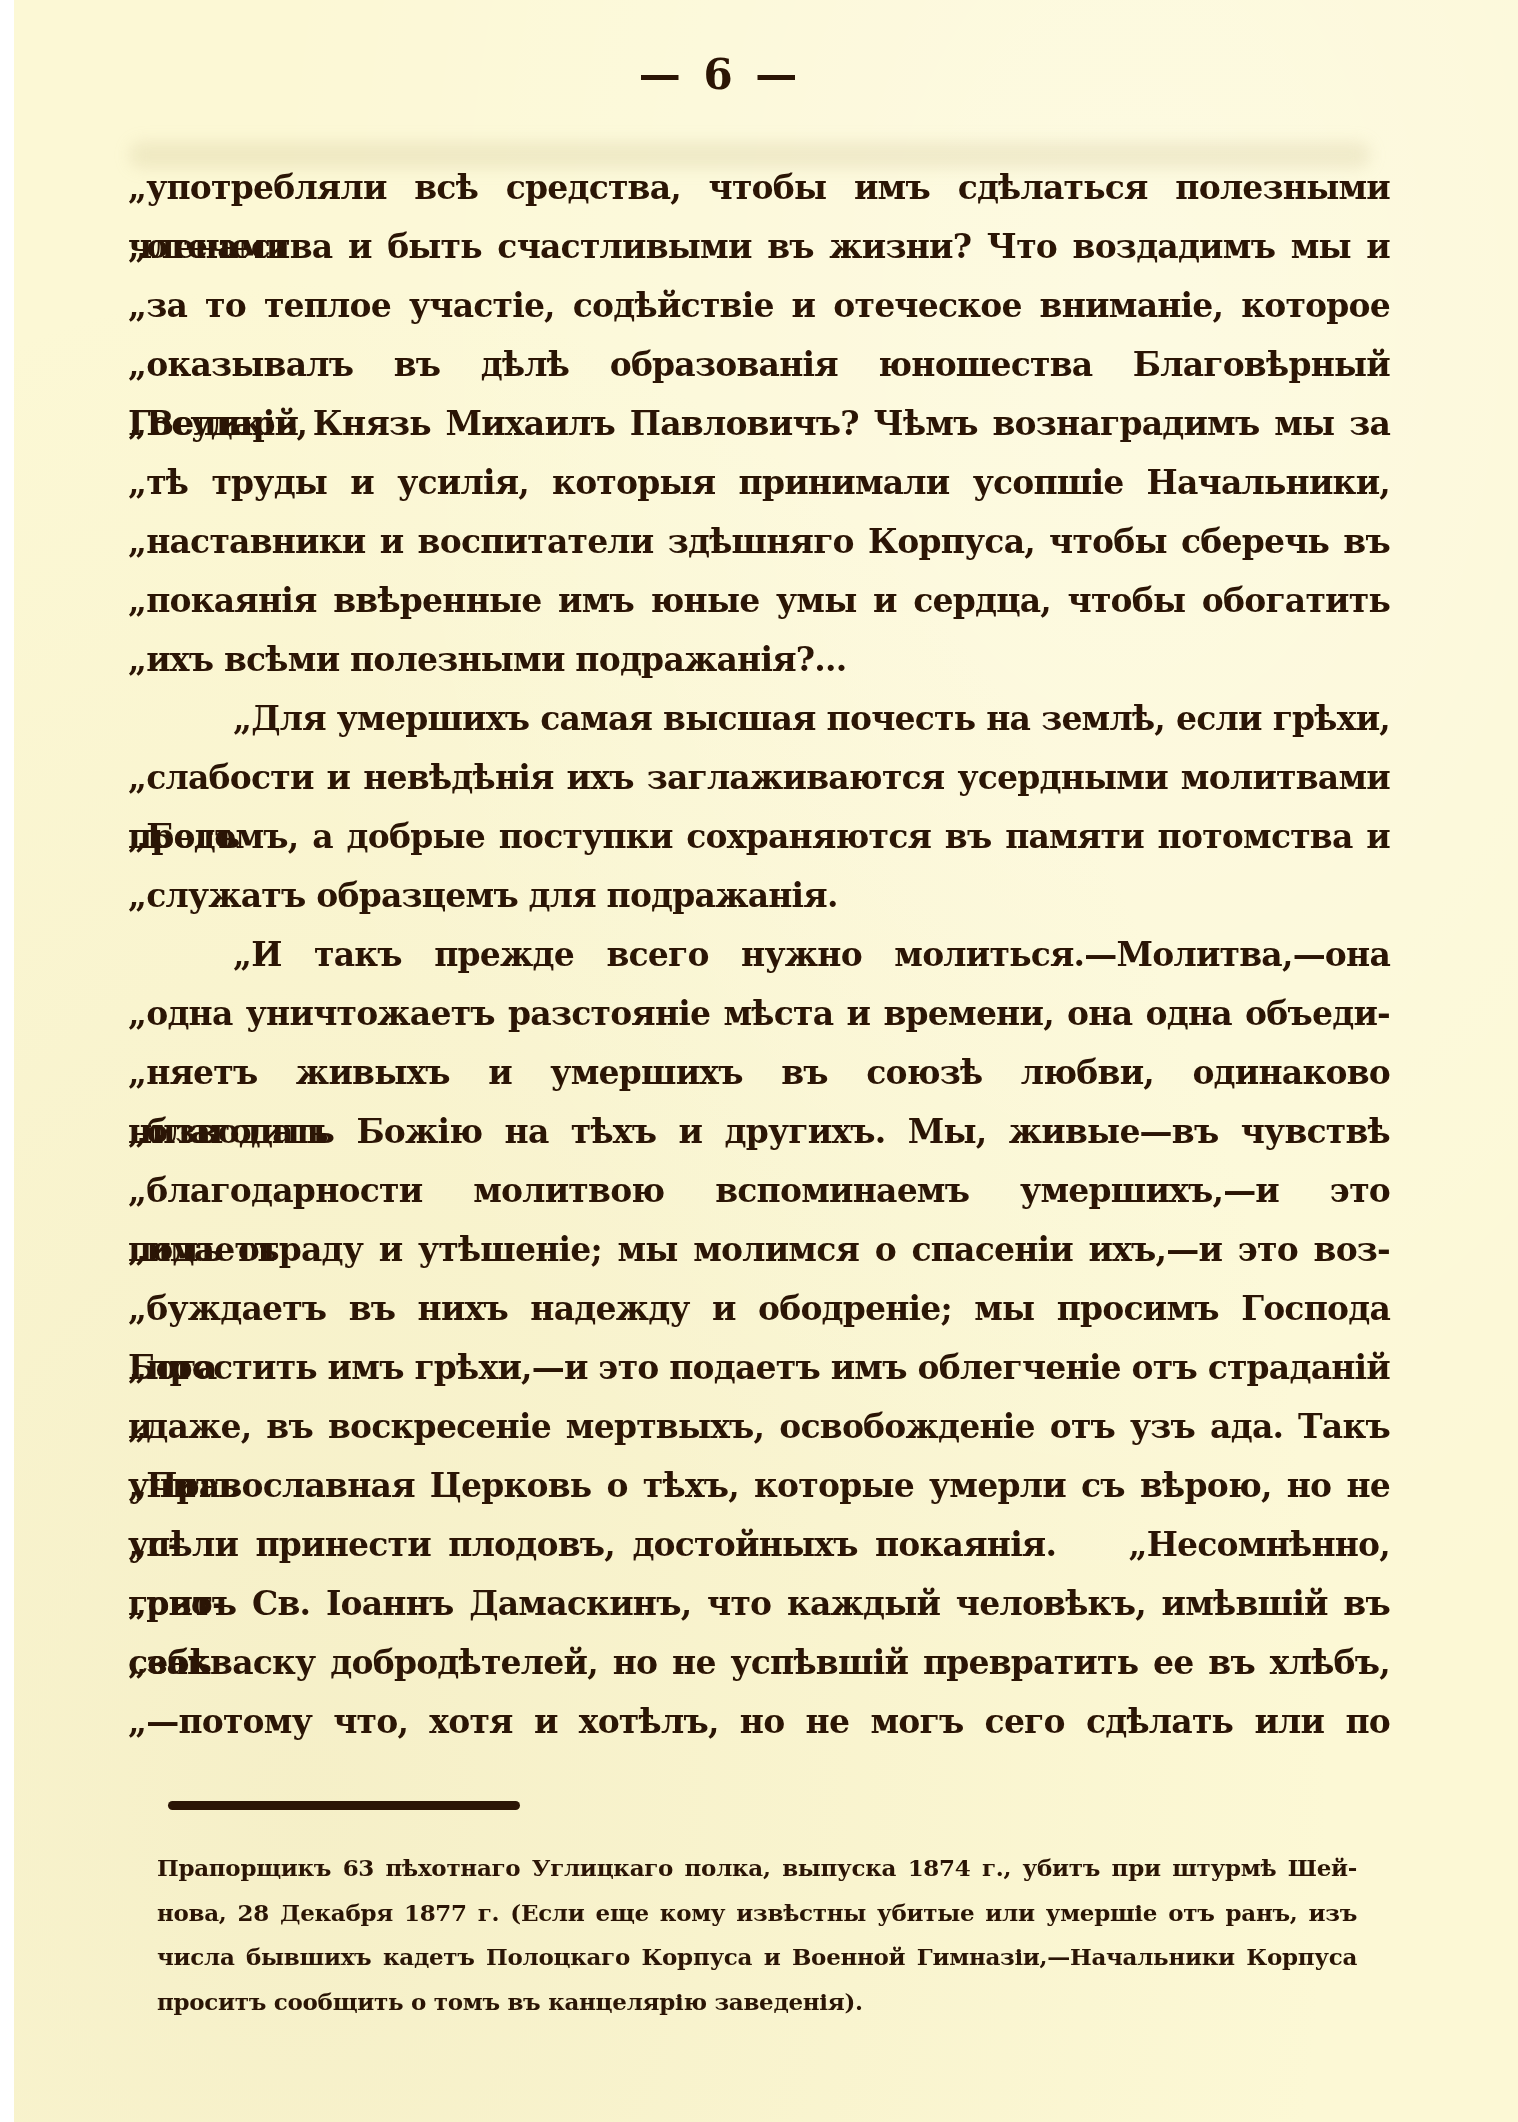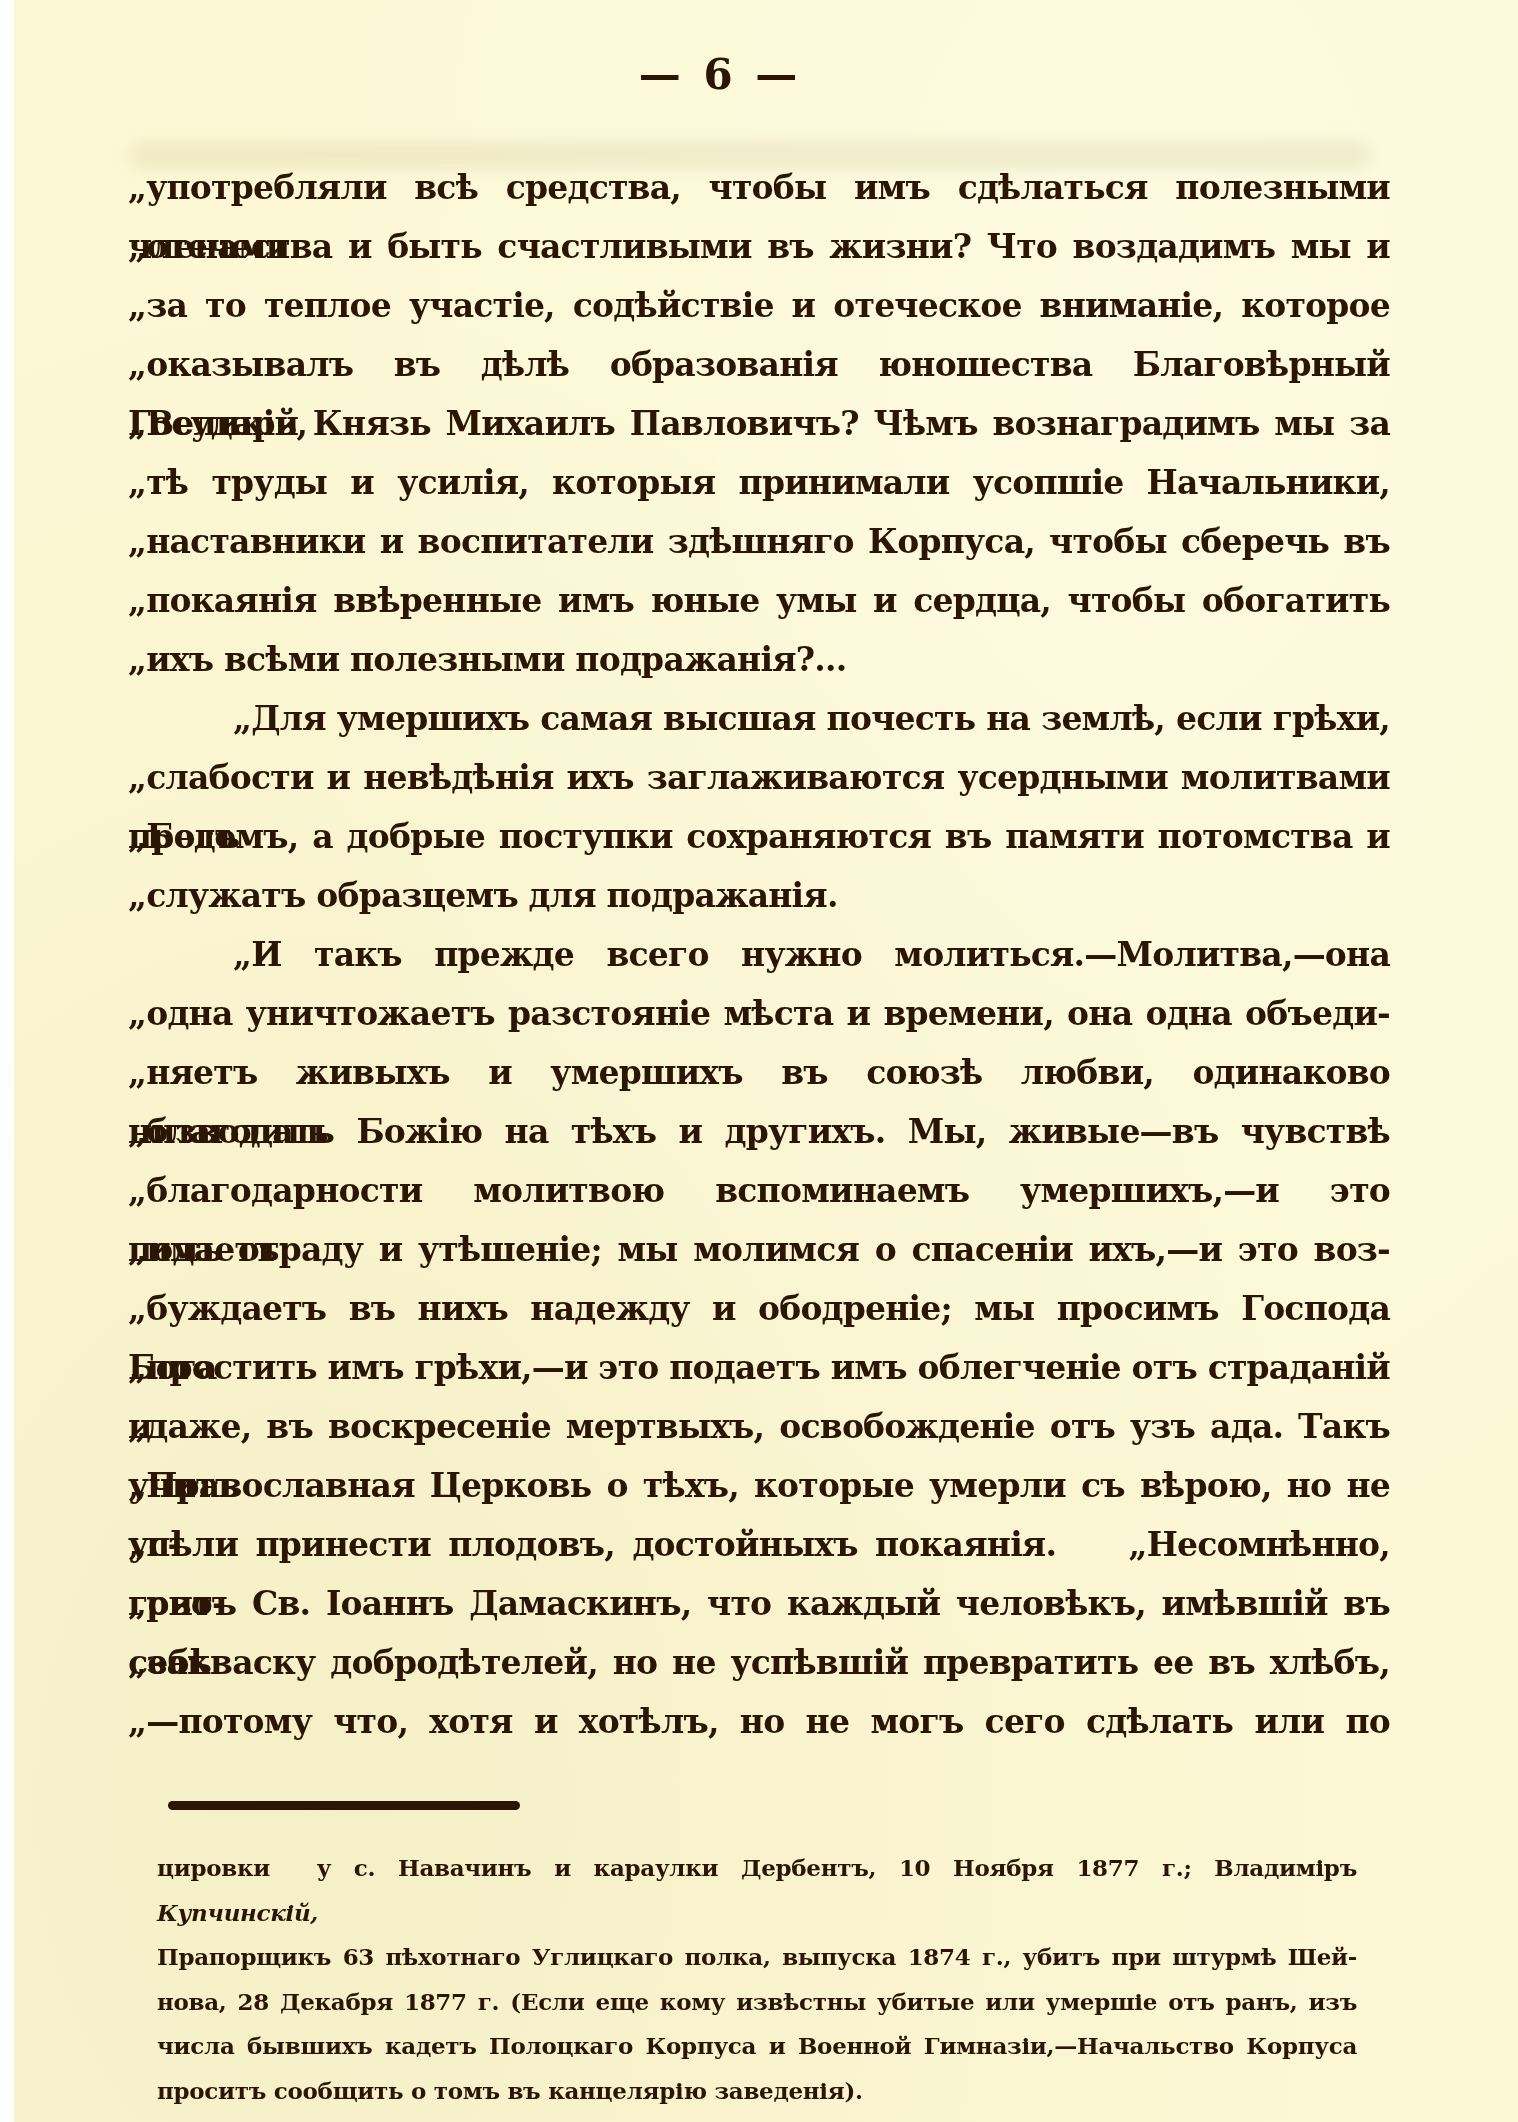--- a/index.html
+++ b/index.html
@@ -108,19 +108,18 @@
       <div class="line"><span>„Православная Церковь о тѣхъ, которые умерли съ вѣрою, но не ус-</span></div>
       <div class="line"><span>„пѣли принести плодовъ, достойныхъ покаянія.</span><span style="margin-left: 55px;"> „Несомнѣнно, гово-</span></div>
       <div class="line"><span>„ритъ Св. Іоаннъ Дамаскинъ, что каждый человѣкъ, имѣвшій въ себѣ</span></div>
       <div class="line"><span>„закваску добродѣтелей, но не успѣвшій превратить ее въ хлѣбъ,</span></div>
       <div class="line"><span>„—потому что, хотя и хотѣлъ, но не могъ сего сдѣлать или по</span></div>
     </div>
 
   <div class="footnote-rule"></div>
 
   <div class="footnote">
-      <div class="line"><span>цировки</span><span style="margin-left: 24px;"> у с. Навачинъ и караулки Дербентъ, 10 Ноября 1877 г.; Владиміръ </span><span class="it">Купчинскій,</span></div>
       <div class="line"><span>Прапорщикъ 63 пѣхотнаго Углицкаго полка, выпуска 1874 г., убитъ при штурмѣ Шей-</span></div>
       <div class="line"><span>нова, 28 Декабря 1877 г. (Если еще кому извѣстны убитые или умершіе отъ ранъ, изъ</span></div>
-      <div class="line"><span>числа бывшихъ кадетъ Полоцкаго Корпуса и Военной Гимназіи,—Начальство Корпуса</span></div>
+      <div class="line"><span>числа бывшихъ кадетъ Полоцкаго Корпуса и Военной Гимназіи,—Начальники Корпуса</span></div>
       <div class="line last"><span>проситъ сообщить о томъ въ канцелярію заведенія).</span></div>
     </div>
 </div>
 
 </body></html>

